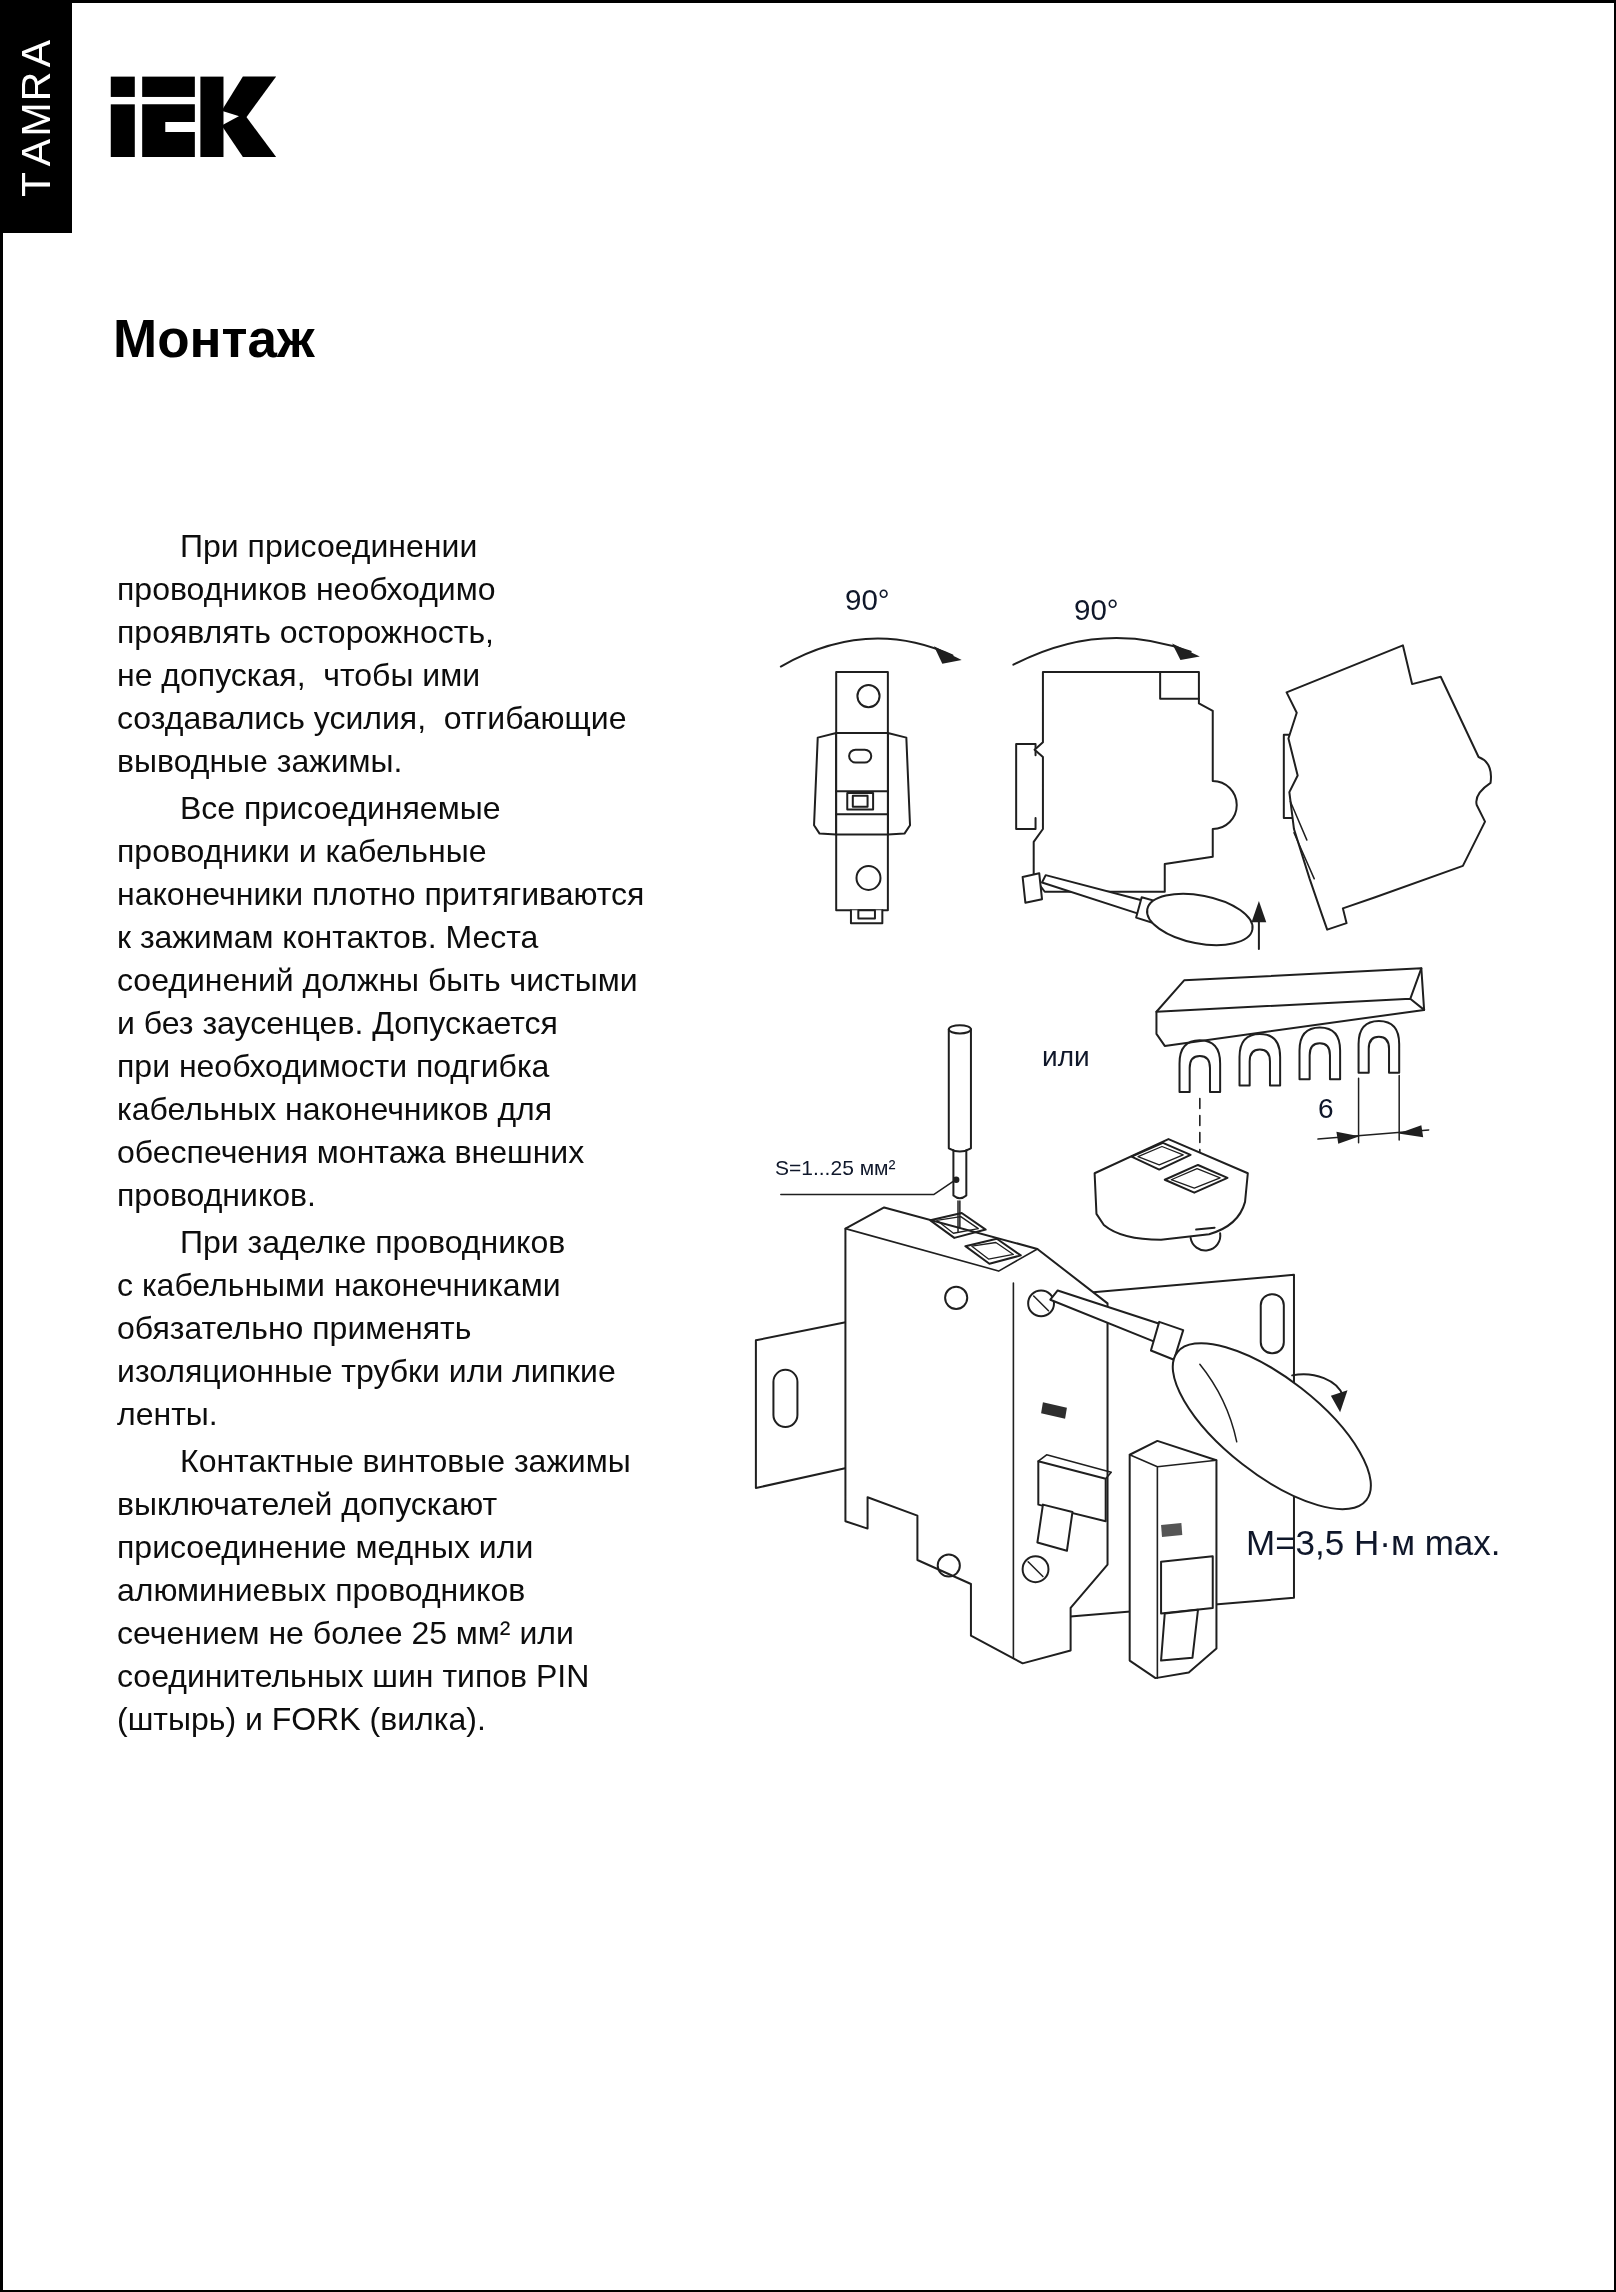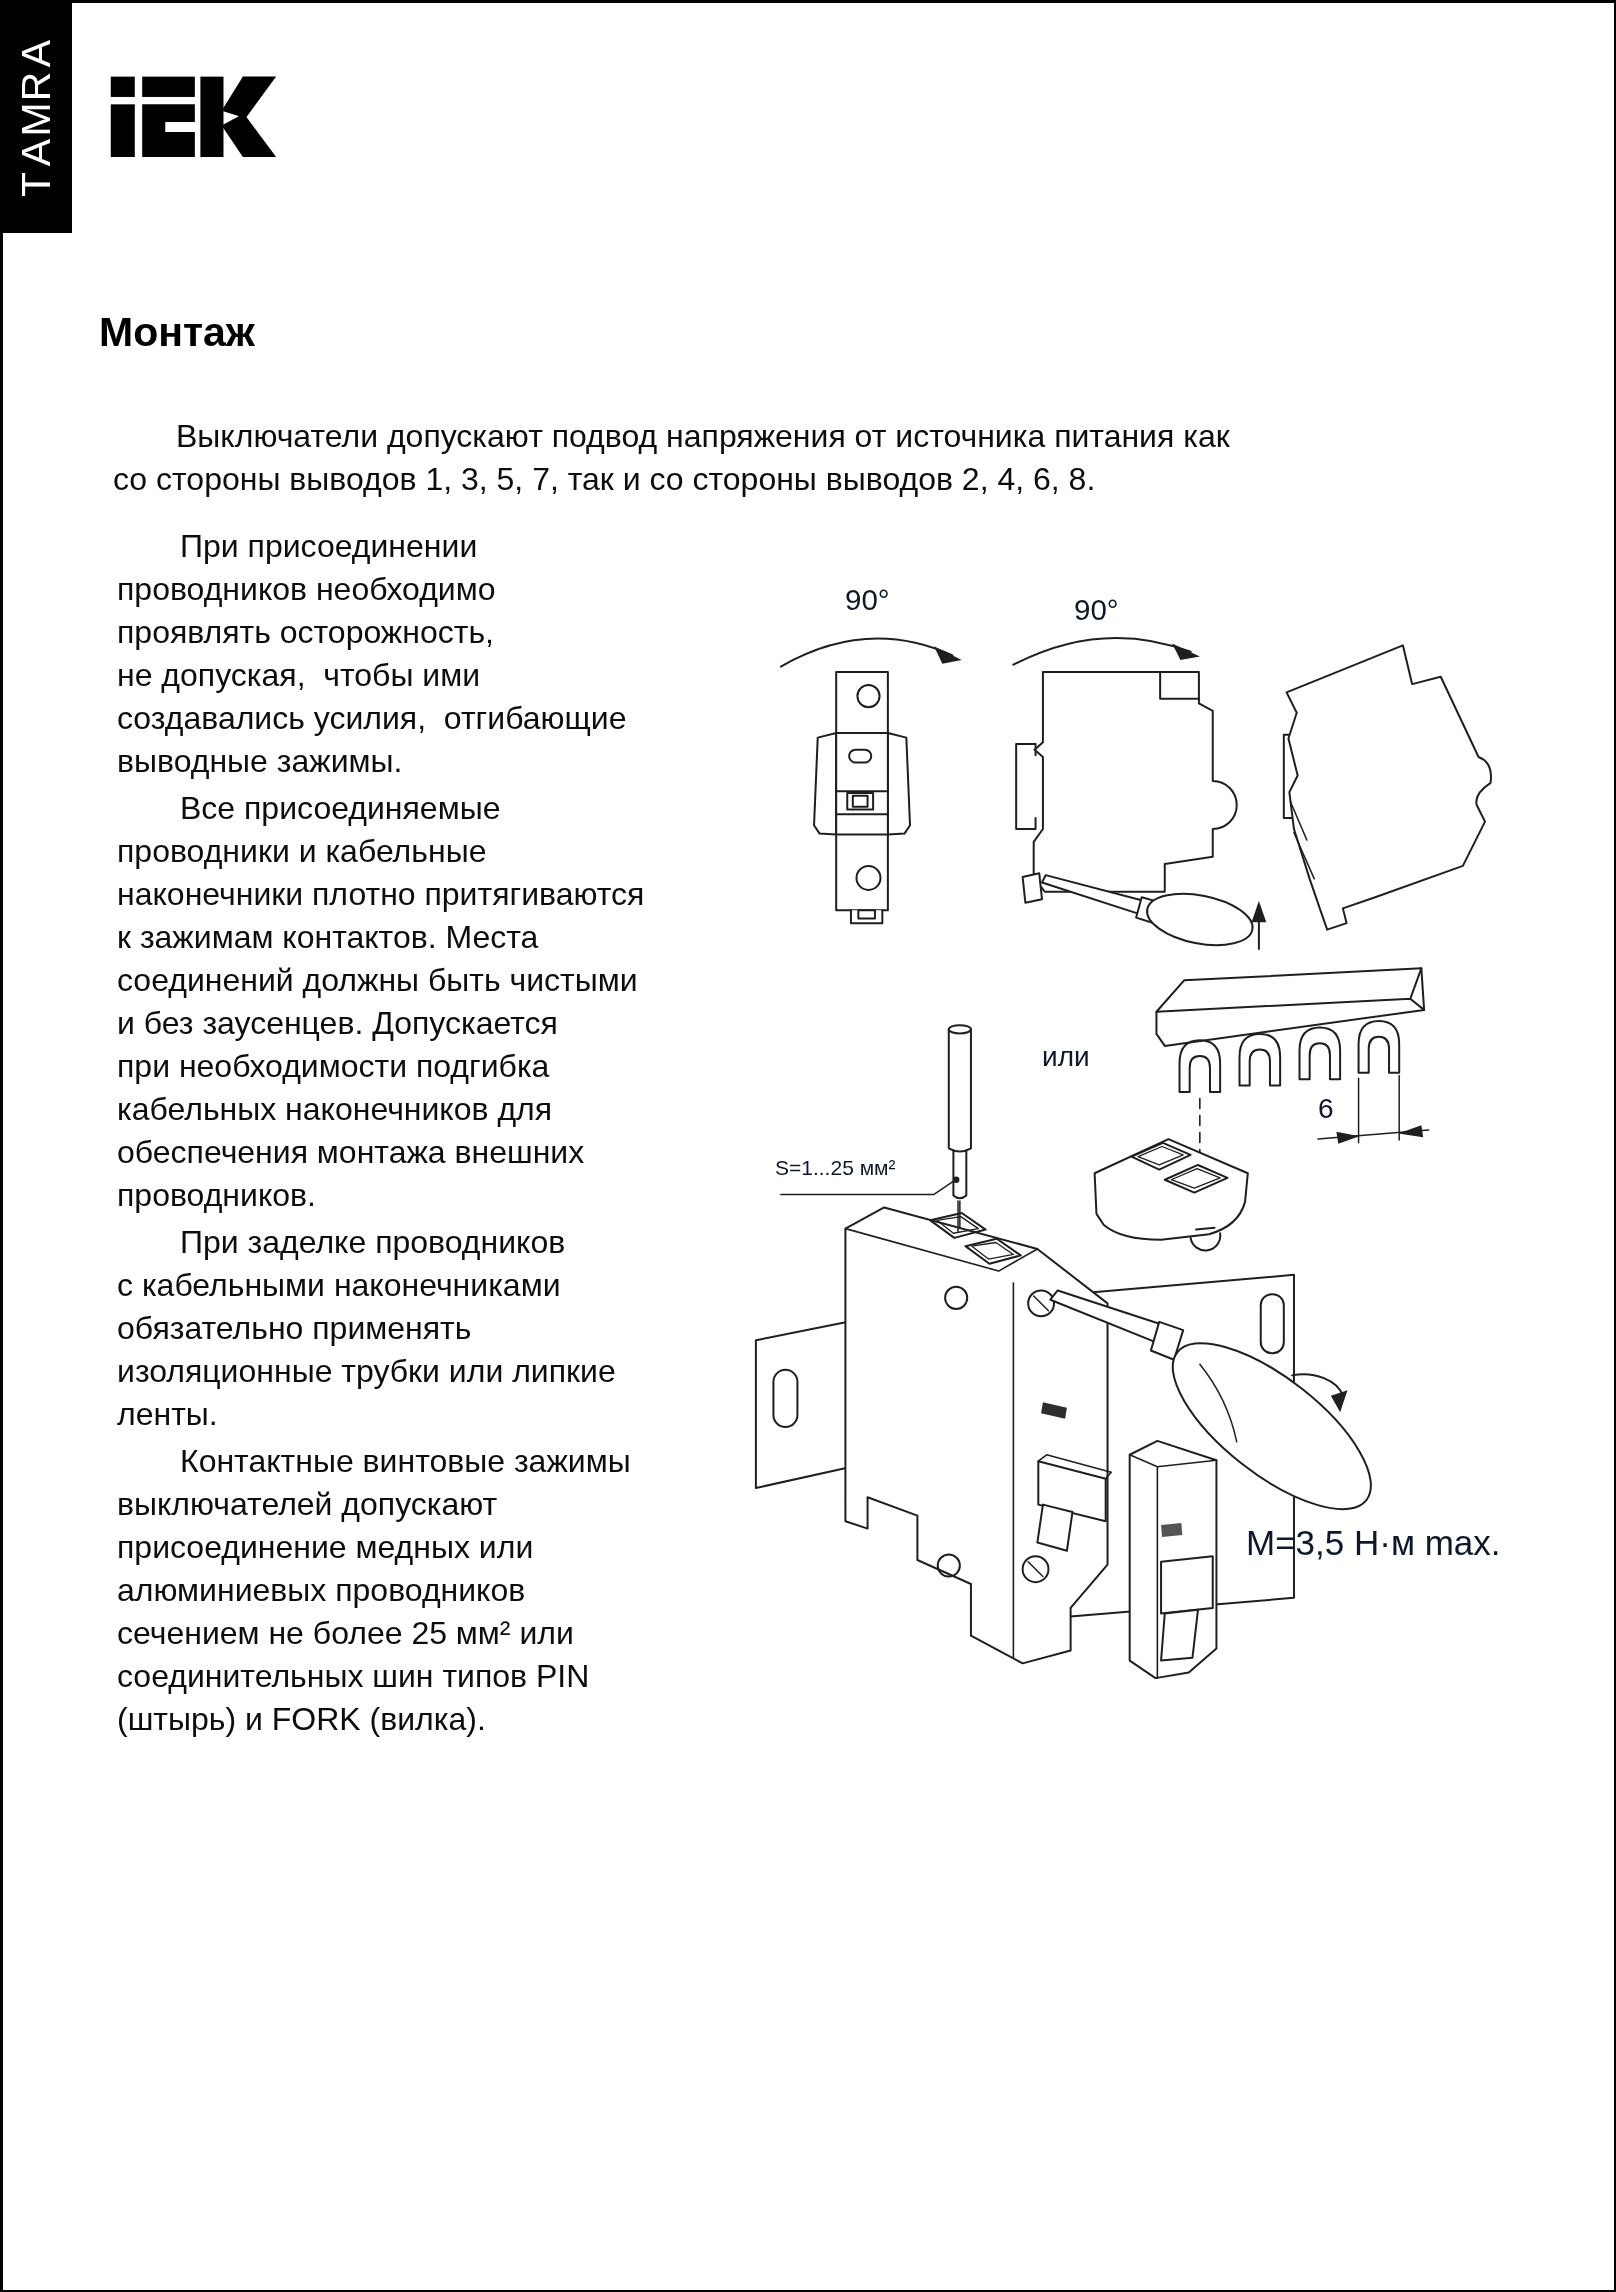--- a/index.html
+++ b/index.html
@@ -25,22 +25,22 @@
     gap:1.8px;padding-top:5.5px;box-sizing:border-box;
   }
   .brand-tab .ltr{
     display:block;height:31px;width:100%;
     color:#fff;font-size:41px;line-height:31px;font-weight:400;
     text-align:center;
     transform:rotate(-90deg);
   }
   .logo{position:absolute;left:108px;top:72px;}
   .page-title{
-    position:absolute;left:99px;top:310px;
-    font-size:41px;font-weight:bold;line-height:1.1;color:#000;
+    position:absolute;left:113px;top:310px;
+    font-size:53px;font-weight:bold;line-height:1.1;color:#000;
   }
   .intro{
     position:absolute;left:113px;top:415px;width:1403px;
     font-size:32px;line-height:43px;
     white-space:pre-wrap;text-indent:63px;color:#0d0d0d;
   }
   .body-col{
     position:absolute;left:113px;top:521px;width:683px;
   }
   .body-col p{
@@ -81,22 +81,20 @@
         <path d="M 37 35 H 94 V 54 H 62 V 65 H 94 V 92 H 37 Z"></path>
         <rect x="100" y="5" width="25" height="87"></rect>
         <polygon points="123,42 146,5 182,5 149,50"></polygon>
         <polygon points="123,58 147,45 182,92 146,92"></polygon>
       </g>
     </svg>
   </div>
 
   <div class="page-title">Монтаж</div>
 
-  <div class="intro">Выключатели допускают подвод напряжения от источника питания как
-со стороны выводов 1, 3, 5, 7, так и со стороны выводов 2, 4, 6, 8.</div>
 
   <div class="body-col">
     <p>При присоединении
 проводников необходимо
 проявлять осторожность,
 не допуская,  чтобы ими
 создавались усилия,  отгибающие
 выводные зажимы.</p>
     <p>Все присоединяемые
 проводники и кабельные

